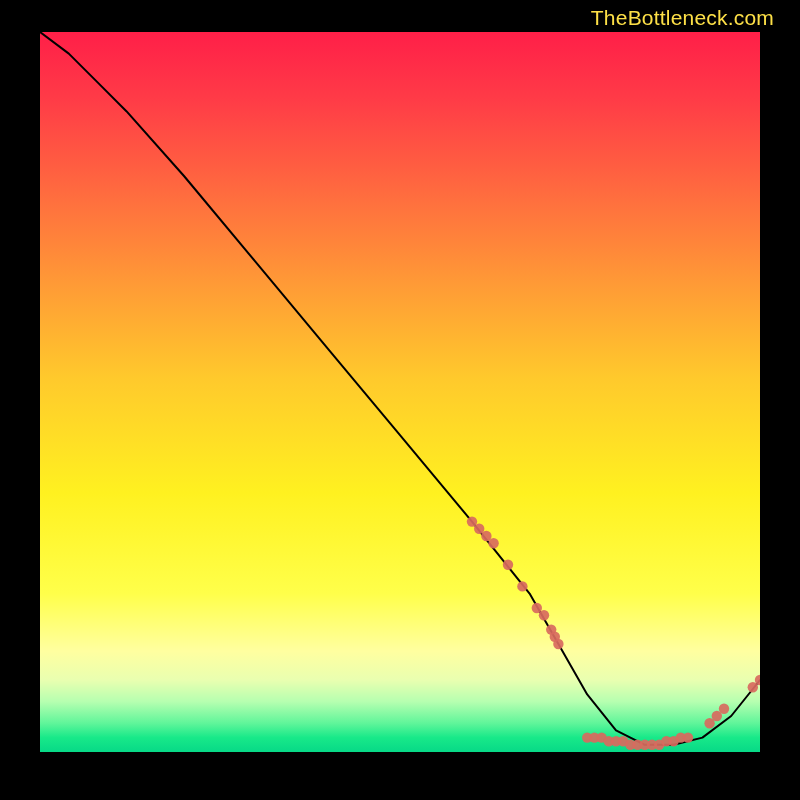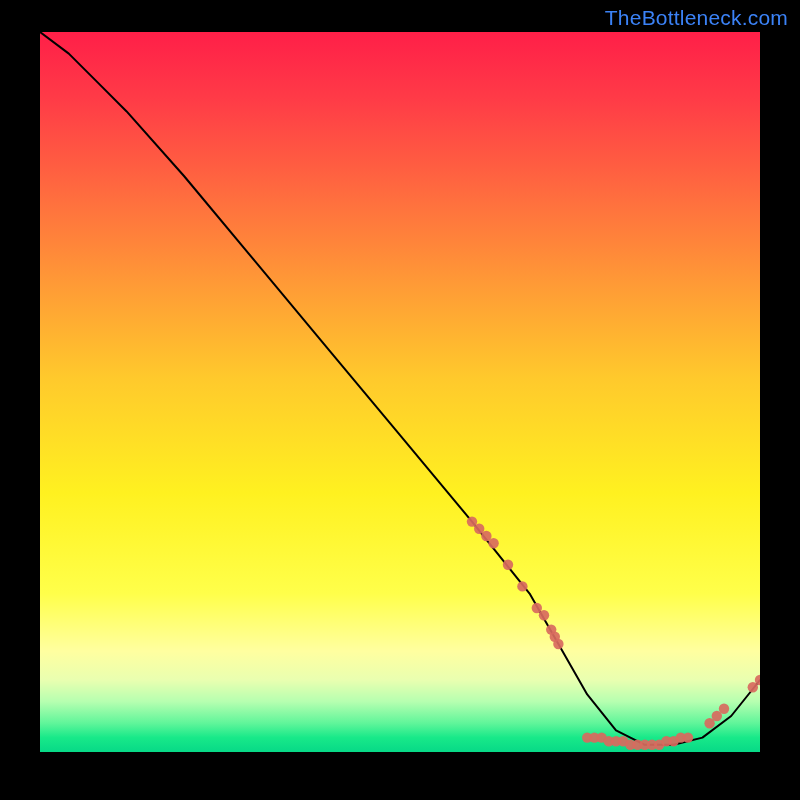--- a/index.html
+++ b/index.html
@@ -13,22 +13,22 @@
   }
   .frame {
     position: relative;
     width: 800px;
     height: 800px;
     background: #000;
   }
   .watermark {
     position: absolute;
     top: 6px;
-    right: 12px;
-    color: #3b82f6;
+    right: 26px;
+    color: #fde047;
     font-size: 21px;
     letter-spacing: 0.2px;
     z-index: 30;
   }
   .plot-area {
     position: absolute;
     left: 40px;
     top: 32px;
     width: 720px;
     height: 720px;

